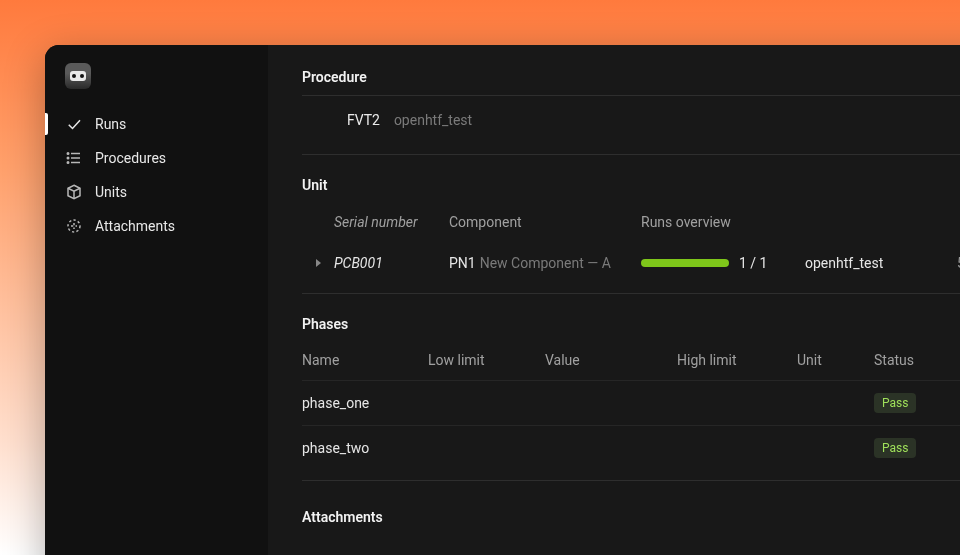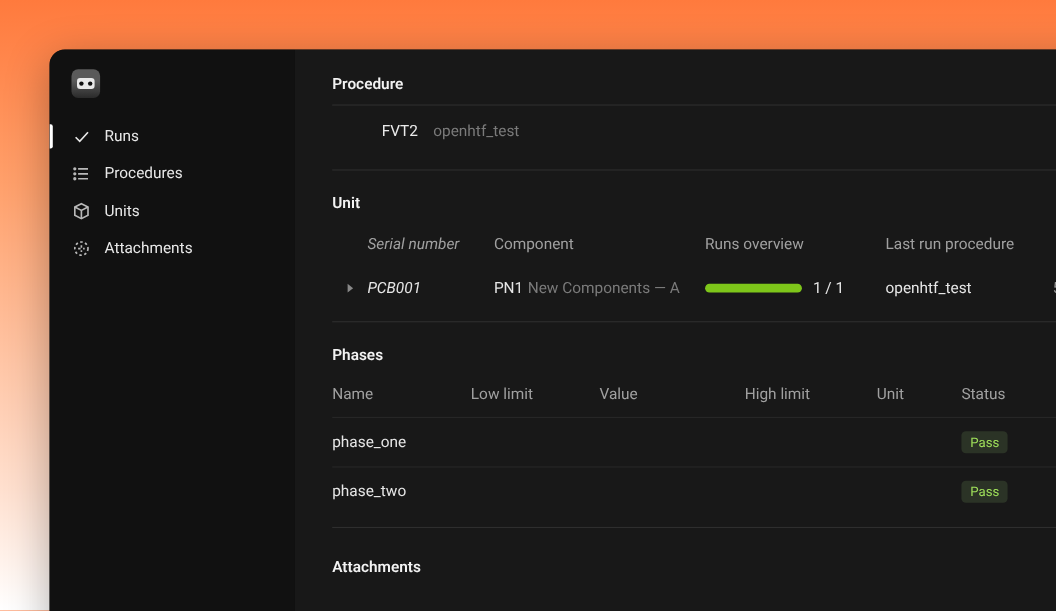--- a/index.html
+++ b/index.html
@@ -192,29 +192,28 @@
     </div>
     <div class="divider"></div>
 
     <div class="section-title" style="margin-top:22px;">Unit</div>
     <div class="unit-table">
       <div class="unit-header">
         <div class="col-chevron"></div>
         <div class="col-serial">Serial number</div>
         <div class="col-comp">Component</div>
         <div class="col-runs">Runs overview</div>
-        <div class="col-last">Last run procedure</div>
       </div>
       <div class="unit-row">
         <div class="col-chevron">
             <span class="chevron"></span>
           </div>
         <div class="col-serial">PCB001</div>
         <div class="col-comp">
-          <span>PN1</span><span class="muted-inline">New Components — A</span>
+          <span>PN1</span><span class="muted-inline">New Component — A</span>
         </div>
         <div class="col-runs">
           <span class="runs-bar"></span><span class="runs-text">1 / 1</span>
         </div>
         <div class="col-last">openhtf_test</div>
         <div class="col-age">5 min</div>
       </div>
     </div>
     <div class="divider"></div>
 

